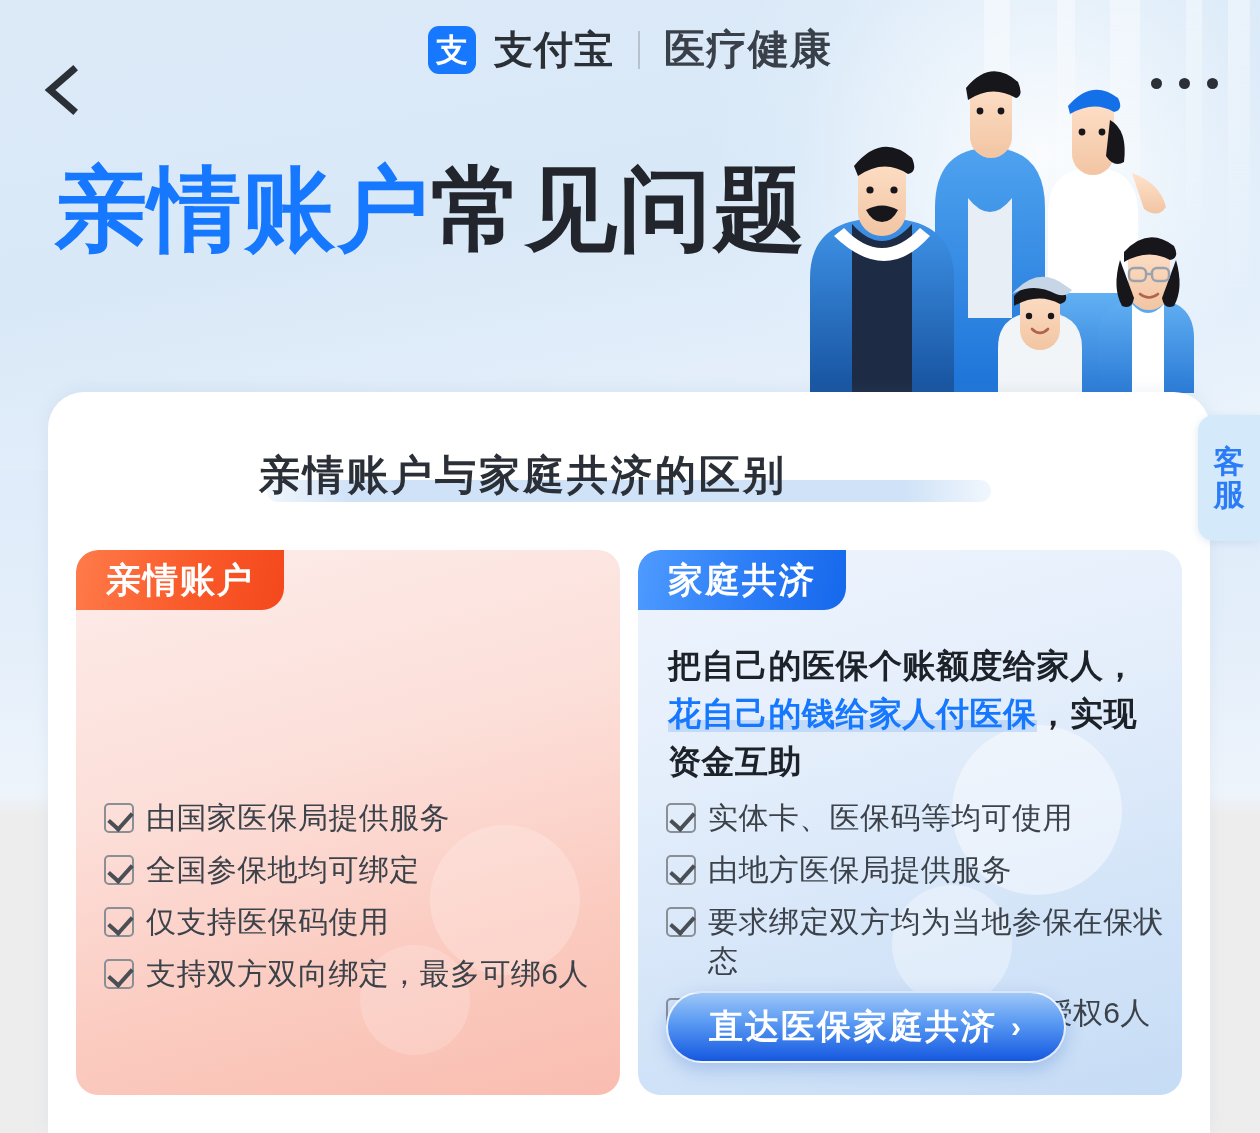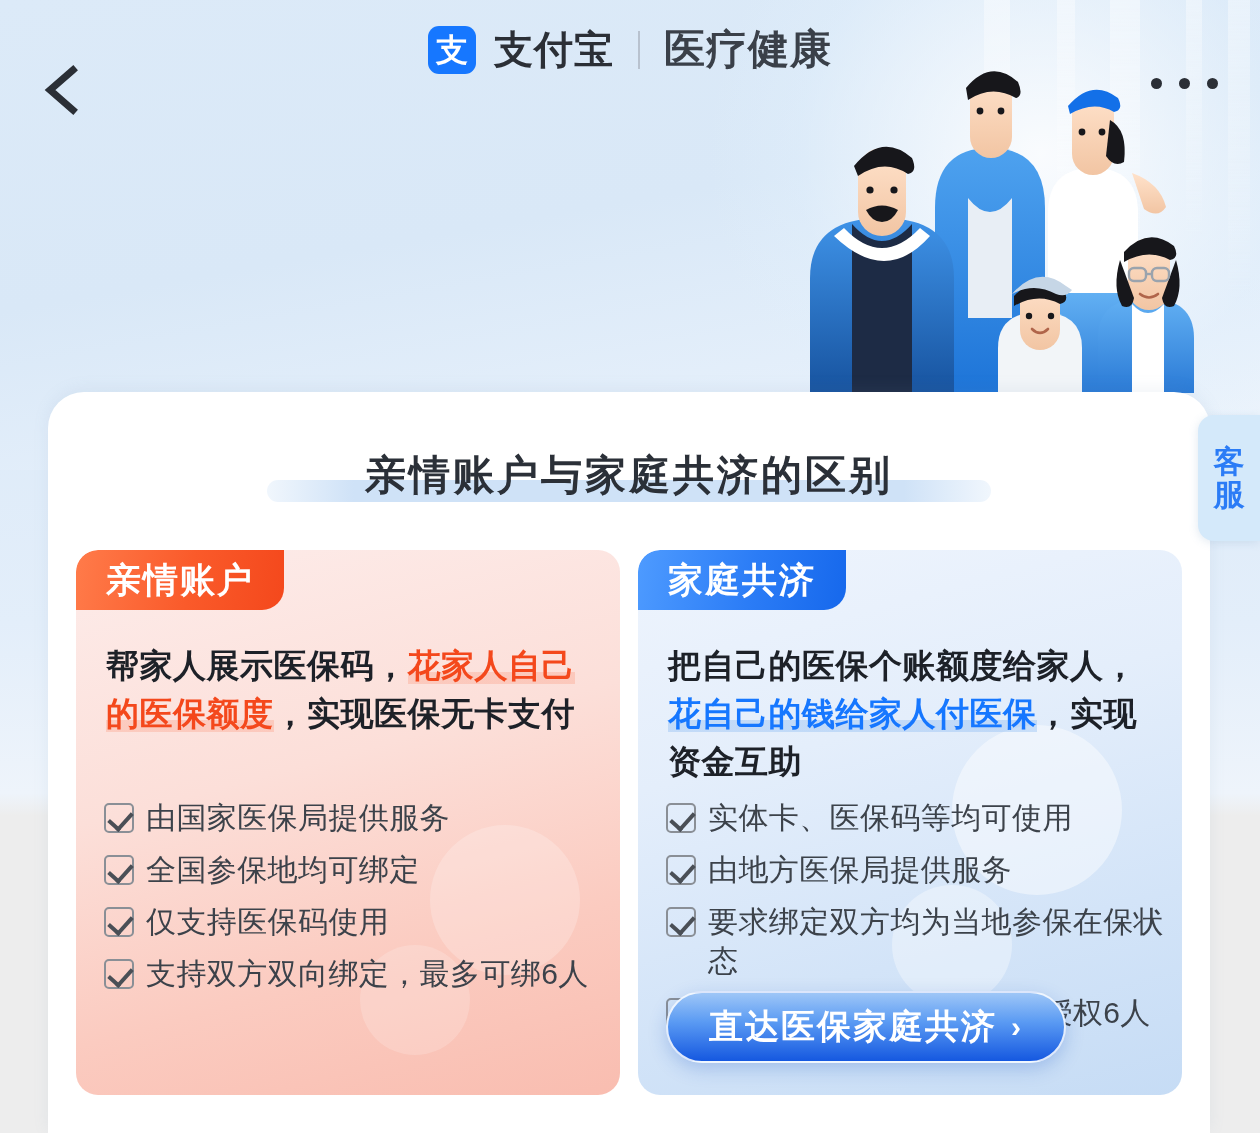--- a/index.html
+++ b/index.html
@@ -84,21 +84,20 @@
 
   
   .panel {
     position: absolute; left: 48px; top: 392px; width: 1162px; height: 741px;
     background: #fff; border-radius: 36px 36px 0 0; z-index: 30;
     box-shadow: 0 -3px 16px rgba(120,150,180,.10);
     overflow: hidden;
   }
   .panel-heading {
     position: relative; margin: 56px auto 9px; width: 740px; height: 56px;
-    text-align: center;
   }
   .panel-heading .hl {
     position: absolute; left: 8px; right: 8px; bottom: 2px; height: 22px;
     background: linear-gradient(90deg, rgba(197,221,246,.25) 0%, #cfe2f7 12%, #cfe2f7 88%, rgba(197,221,246,.25) 100%);
     border-radius: 11px;
   }
   .panel-heading span {
     position: relative; font-size: 41px; font-weight: 700; color: #2b3038; letter-spacing: 3px;
   }
 
@@ -280,20 +279,23 @@
       <div class="brand-sub">医疗健康</div>
     </div>
 
     <div class="dots-btn">
       <i></i>
         <i></i>
         <i></i>
     </div>
   </div>
 
+  <div class="hero-title">
+    <span class="t-blue">亲情账户</span><span class="t-dark">常见问题</span>
+  </div>
 
   <div class="svc-tab">
     <span>客</span>
     <span>服</span>
   </div>
 
   <div class="panel">
 
     <div class="panel-heading">
       <div class="hl"></div>
@@ -301,23 +303,20 @@
     </div>
 
     <div class="cards">
 
       <div class="card left">
         <div class="blob blob1"></div>
         <div class="blob blob2"></div>
 
         <div class="badge orange">亲情账户</div>
 
-        <div class="card-desc">
-          <span>帮家人展示医保码，</span><span class="hl-orange">花家人自己的医保额度</span><span>，实现医保无卡支付</span>
-        </div>
 
         <div class="feat-list">
           <div class="feat">
             <div class="chk"></div>
             <span>由国家医保局提供服务</span>
           </div>
           <div class="feat">
             <div class="chk"></div>
             <span>全国参保地均可绑定</span>
           </div>

